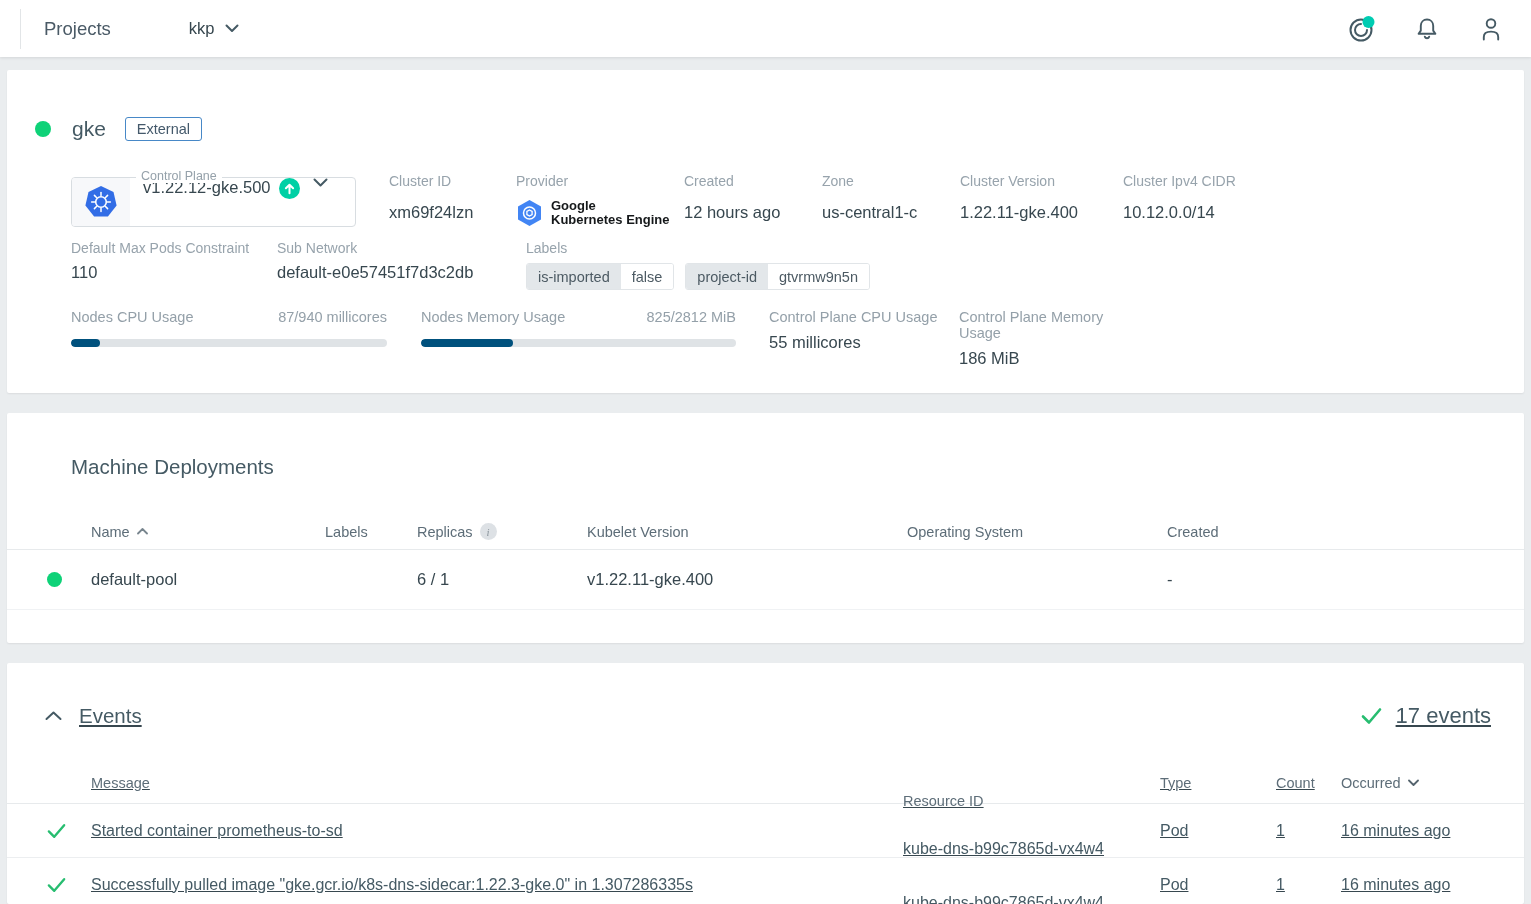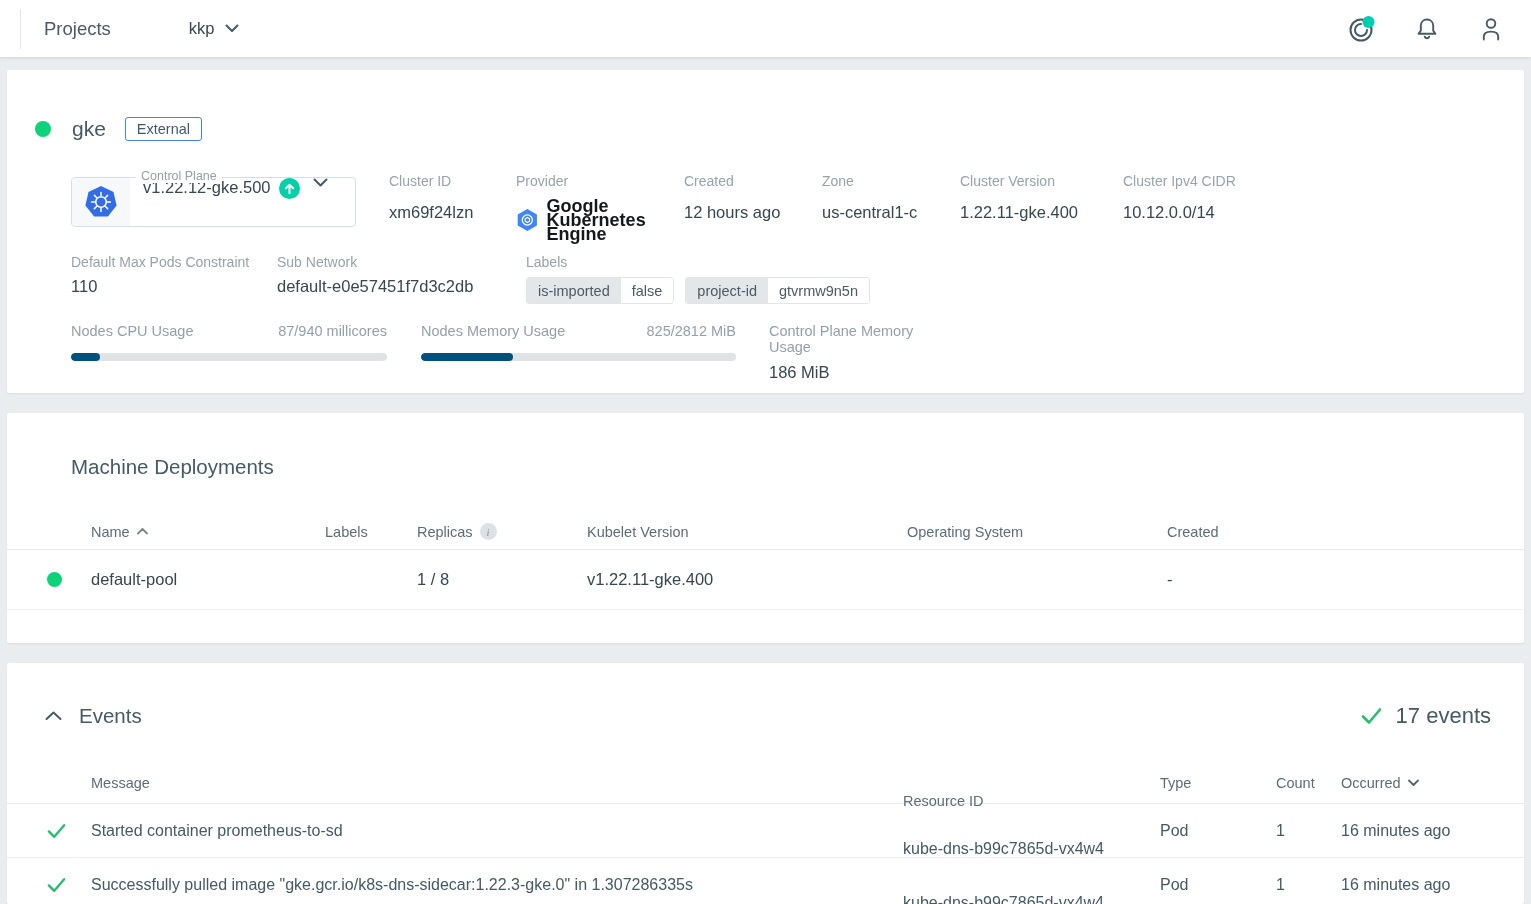--- a/index.html
+++ b/index.html
@@ -39,21 +39,21 @@
   .cp-version { margin-left:13px; font-size:16.5px; color:#37474f; }
   .cp-upg { margin-left:8px; display:flex; cursor:pointer; }
   .cp-chev { margin-left:13px; display:flex; }
 
   .fcol { margin-top:-4px; }
   .fcol .flabel { font-size:14px; color:#97a3ac; margin-bottom:14px; }
   .fcol .fvalue { font-size:16.5px; color:#37474f; }
   .w-cid{width:127px;} .w-prov{width:168px;} .w-created{width:138px;}
   .w-zone{width:138px;} .w-cver{width:163px;} .w-cidr{flex:1;}
   .prov-val { display:flex; align-items:center; margin-top:-4px; }
-  .prov-text { margin-left:8px; font-size:18px; font-weight:bold; color:#15181a; line-height:14px; }
+  .prov-text { margin-left:8px; font-size:13px; font-weight:bold; color:#15181a; line-height:14px; }
 
   .row2 { display:flex; padding-left:64px; margin-top:17px; }
   .w-pods{width:206px;} .w-subnet{width:249px;}
   .labels-col .flabel { margin-bottom:7px; }
   .chips { display:flex; }
   .chip { display:inline-flex; border:1px solid #e1e5e8; border-radius:3px; overflow:hidden;
           height:27px; margin-right:11px; font-size:14.5px; color:#4c5a63; }
   .chip .k { background:#e3e7ea; padding:0 11px; display:flex; align-items:center; }
   .chip .v { background:#fff; padding:0 11px; display:flex; align-items:center; }
 
@@ -77,21 +77,21 @@
   .c-status{width:44px; display:flex;} .c-name{width:234px;} .c-labels{width:92px;}
   .c-replicas{width:170px; display:flex; align-items:center;} .c-kubelet{width:320px;}
   .c-os{width:260px;} .c-created{flex:1;}
   .sort-head { display:inline-flex; align-items:center; gap:7px; cursor:pointer; }
   .row-dot { width:15px; height:15px; border-radius:50%; background:#0ed278; }
   .info-icon { width:17px; height:17px; border-radius:50%; background:#dde1e5; color:#8a949c;
                font-size:11px; font-style:italic; font-family:"Liberation Serif", serif;
                display:inline-flex; align-items:center; justify-content:center; margin-left:7px; cursor:pointer; }
 
   
-  .events-card { height:241px; }
+  .events-card { height:241px;text-decoration:underline; }
   .events-header { display:flex; align-items:center; padding:40px 33px 0 38px; }
   .collapse-chev { display:flex; cursor:pointer; }
   .events-title { font-size:20.5px; color:#455a64; margin-left:17px; }
   .events-summary { margin-left:auto; display:flex; align-items:center; }
   .events-summary span { margin-left:14px; font-size:22px; color:#455a64; }
   .ehead { display:flex; align-items:center; padding:0 33px 0 40px; height:42px; margin-top:33px;
            border-bottom:1px solid #e7eaec; font-size:14.5px; color:#5d6d78; }
   .erow { display:flex; align-items:center; padding:0 33px 0 40px; height:54px;
           border-bottom:1px solid #eceef0; font-size:16px; color:#455a64; }
   .e-icon{width:44px; display:flex;} .e-msg{flex:1; padding-right:12px;} .e-res{width:257px;margin-top:36px;}
@@ -247,20 +247,24 @@
       <div class="usage mem">
         <div class="usage-top">
           <span>Nodes Memory Usage</span>
           <span>825/2812 MiB</span>
         </div>
         <div class="bar">
           <div class="fill" style="width: 29.3%;"></div>
         </div>
       </div>
       <div class="cpcol">
+        <div class="flabel">Control Plane CPU Usage</div>
+        <div class="fvalue">55 millicores</div>
+      </div>
+      <div class="cpcol">
         <div class="flabel">Control Plane Memory Usage</div>
         <div class="fvalue">186 MiB</div>
       </div>
     </div>
   </div>
 
   <div class="card md-card">
     <div class="section-title">Machine Deployments</div>
     <div class="thead">
       <span class="c-status"></span>
@@ -280,21 +284,21 @@
       <span class="c-kubelet">Kubelet Version</span>
       <span class="c-os">Operating System</span>
       <span class="c-created">Created</span>
     </div>
     <div class="trow">
       <span class="c-status">
           <span class="row-dot"></span>
         </span>
       <span class="c-name">default-pool</span>
       <span class="c-labels"></span>
-      <span class="c-replicas">1 / 8</span>
+      <span class="c-replicas">6 / 1</span>
       <span class="c-kubelet">v1.22.11-gke.400</span>
       <span class="c-os"></span>
       <span class="c-created">-</span>
     </div>
   </div>
 
   <div class="card events-card">
     <div class="events-header">
       <span class="collapse-chev">
         <svg width="17" height="10" viewBox="0 0 17 10">

